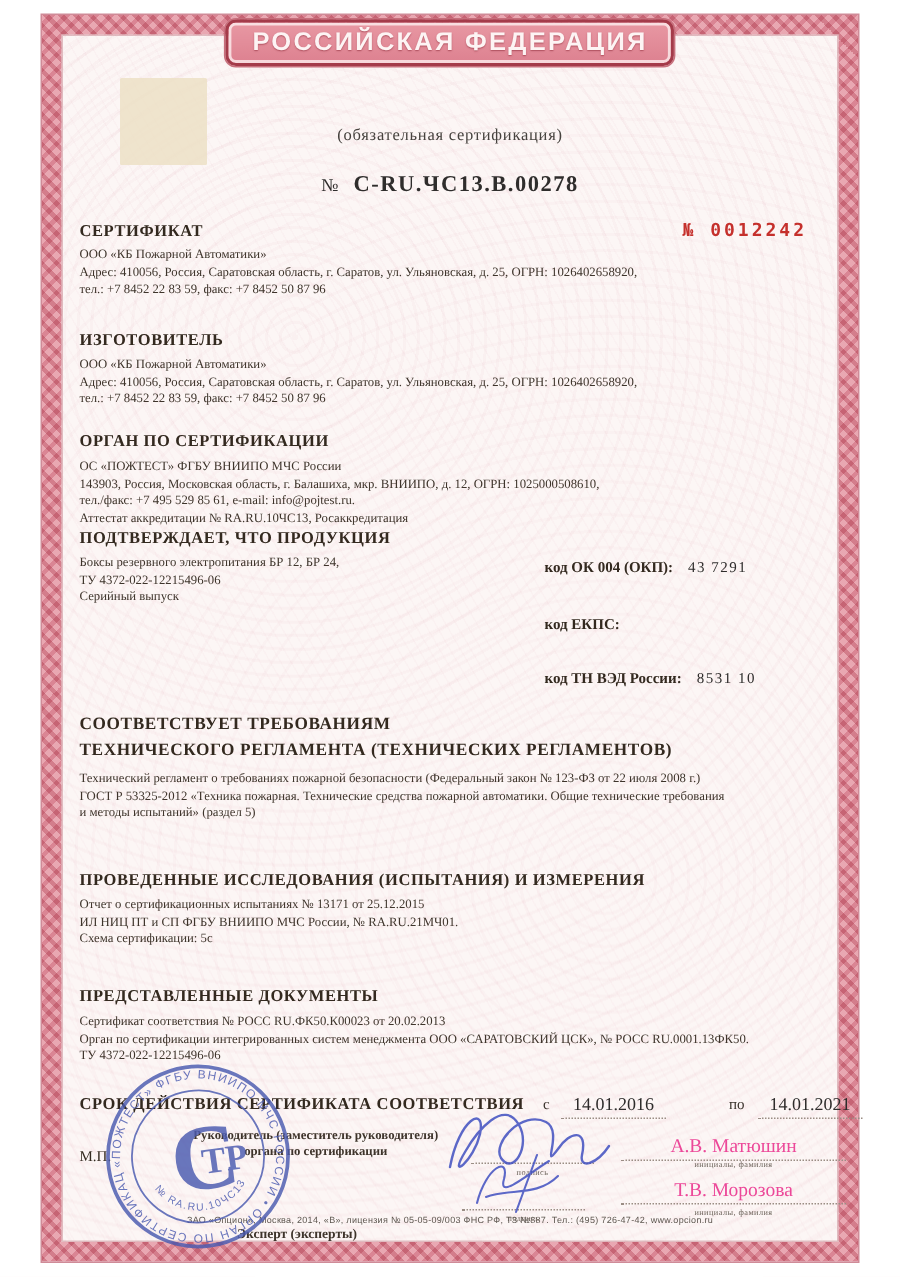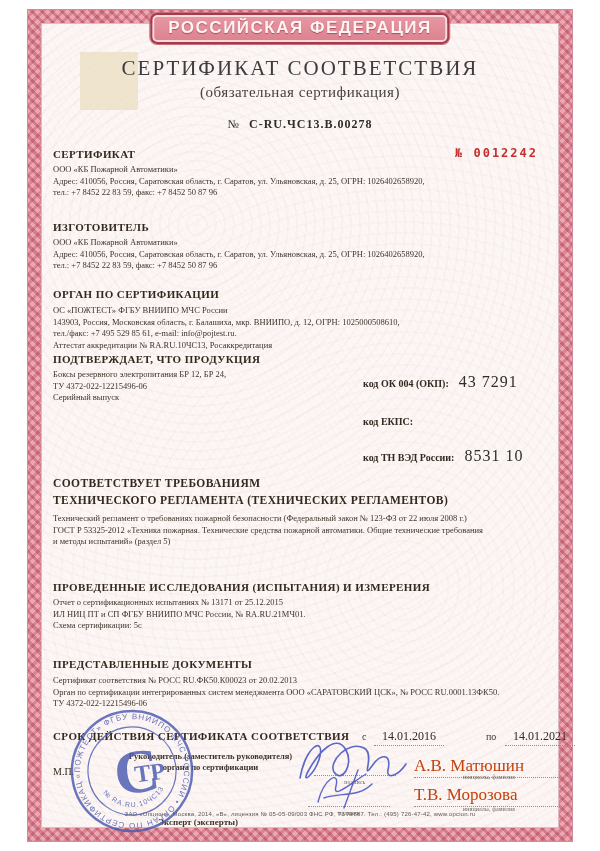--- a/index.html
+++ b/index.html
@@ -36,36 +36,36 @@
     border:2px solid #a43b4a; border-radius:7px;
     box-shadow:inset 0 0 0 2px rgba(255,245,245,.75), 0 0 0 1px #c76f7c;
     padding:3px 16px 4px 16px; white-space:nowrap; z-index:5;
   }
   .banner span {
     font-family:"Liberation Sans","DejaVu Sans",sans-serif;
     font-weight:bold; font-size:17px; letter-spacing:1.5px; color:#fdf4f4;
     text-shadow:0 1px 1px rgba(140,40,55,.6);
   }
   .doc-title { top:56px; left:0; right:0; text-align:center; font-size:21px; letter-spacing:2px; color:#3c3c3e; }
-  .doc-subtitle { top:84px; left:0; right:0; text-align:center; font-size:15px; letter-spacing:.5px; color:#46423e; }
+  .doc-subtitle { top:84px; left:0; right:0; text-align:center; font-size:11px; letter-spacing:.5px; color:#46423e; }
   .cert-number-line { top:114px; left:0; right:0; text-align:center; color:#2f2d2c; }
   .cert-number-line .no { font-size:12px; margin-right:10px; }
-  .cert-number-line .num { font-size:12px; font-weight:bold; letter-spacing:1px; }
+  .cert-number-line .num { font-size:15px; font-weight:bold; letter-spacing:1px; }
   .hologram { top:52px; left:62px; width:58px; height:58px; background:#ece0c6; opacity:.85; border-radius:1px; }
   .blank-number { top:146px; left:437px; color:#c5302c; font-family:"DejaVu Sans Mono","Liberation Mono",monospace; font-weight:bold; font-size:12px; letter-spacing:2px; }
   .sec-head { font-weight:bold; font-size:11px; letter-spacing:.4px; color:#33291f; }
   .body-text { font-size:8.5px; line-height:11.5px; color:#3e342b; }
   .code-row { font-size:10px; color:#33291f; }
   .code-row .lbl { font-weight:bold; }
-  .code-row .val { font-size:16px; font-weight:normal; color:#2f2d2c; margin-left:10px; letter-spacing:1px; }
+  .code-row .val { font-size:10px; font-weight:normal; color:#2f2d2c; margin-left:10px; letter-spacing:1px; }
   .date-text { font-size:12px; color:#2e2c2b; border-bottom:1px dotted #9a8d84; padding:0 8px 1px 8px; }
   .small-label { font-size:8.5px; color:#3e342b; text-align:center; line-height:11px; }
   .sig-line { border-bottom:1px dotted #9a8d84; height:14px; }
   .caption { font-size:5.5px; color:#6a6158; text-align:center; letter-spacing:.3px; }
-  .name { font-size:17px; color:#c2410c; border-bottom:1px dotted #9a8d84; padding-bottom:1px; }
+  .name { font-size:13px; color:#ec4899; text-align:center; border-bottom:1px dotted #9a8d84; padding-bottom:1px; }
   .mp { font-weight:normal; font-size:10px; color:#33291f; }
   .footer-imprint {
     top:811px; left:40px; right:40px; text-align:center;
     font-family:"Liberation Sans","DejaVu Sans",sans-serif;
     font-size:6px; color:#5d564f; letter-spacing:.2px;
   }
   .stamp { top:707px; left:50px; width:128px; height:128px; z-index:6; opacity:.82; transform:rotate(-8deg); }
   .sig-svg { z-index:7; }
 </style>
 </head>
@@ -74,21 +74,20 @@
 <div class="page">
   <div class="band"></div>
   <div class="paper"></div>
 
   <div class="banner">
     <span>РОССИЙСКАЯ ФЕДЕРАЦИЯ</span>
   </div>
 
   <div class="abs hologram"></div>
 
-  <div class="abs doc-title">СЕРТИФИКАТ СООТВЕТСТВИЯ</div>
   <div class="abs doc-subtitle">(обязательная сертификация)</div>
   <div class="abs cert-number-line">
     <span class="no">№</span><span class="num">C-RU.ЧС13.В.00278</span>
   </div>
   <div class="abs blank-number">№ 0012242</div>
 
   <div class="abs sec-head" style="top:148px; left:35px;">СЕРТИФИКАТ</div>
   <div class="abs body-text" style="top:164px; left:35px; width:500px;">
     <div>ООО «КБ Пожарной Автоматики»</div>
     <div>Адрес: 410056, Россия, Саратовская область, г. Саратов, ул. Ульяновская, д. 25, ОГРН: 1026402658920,</div>

